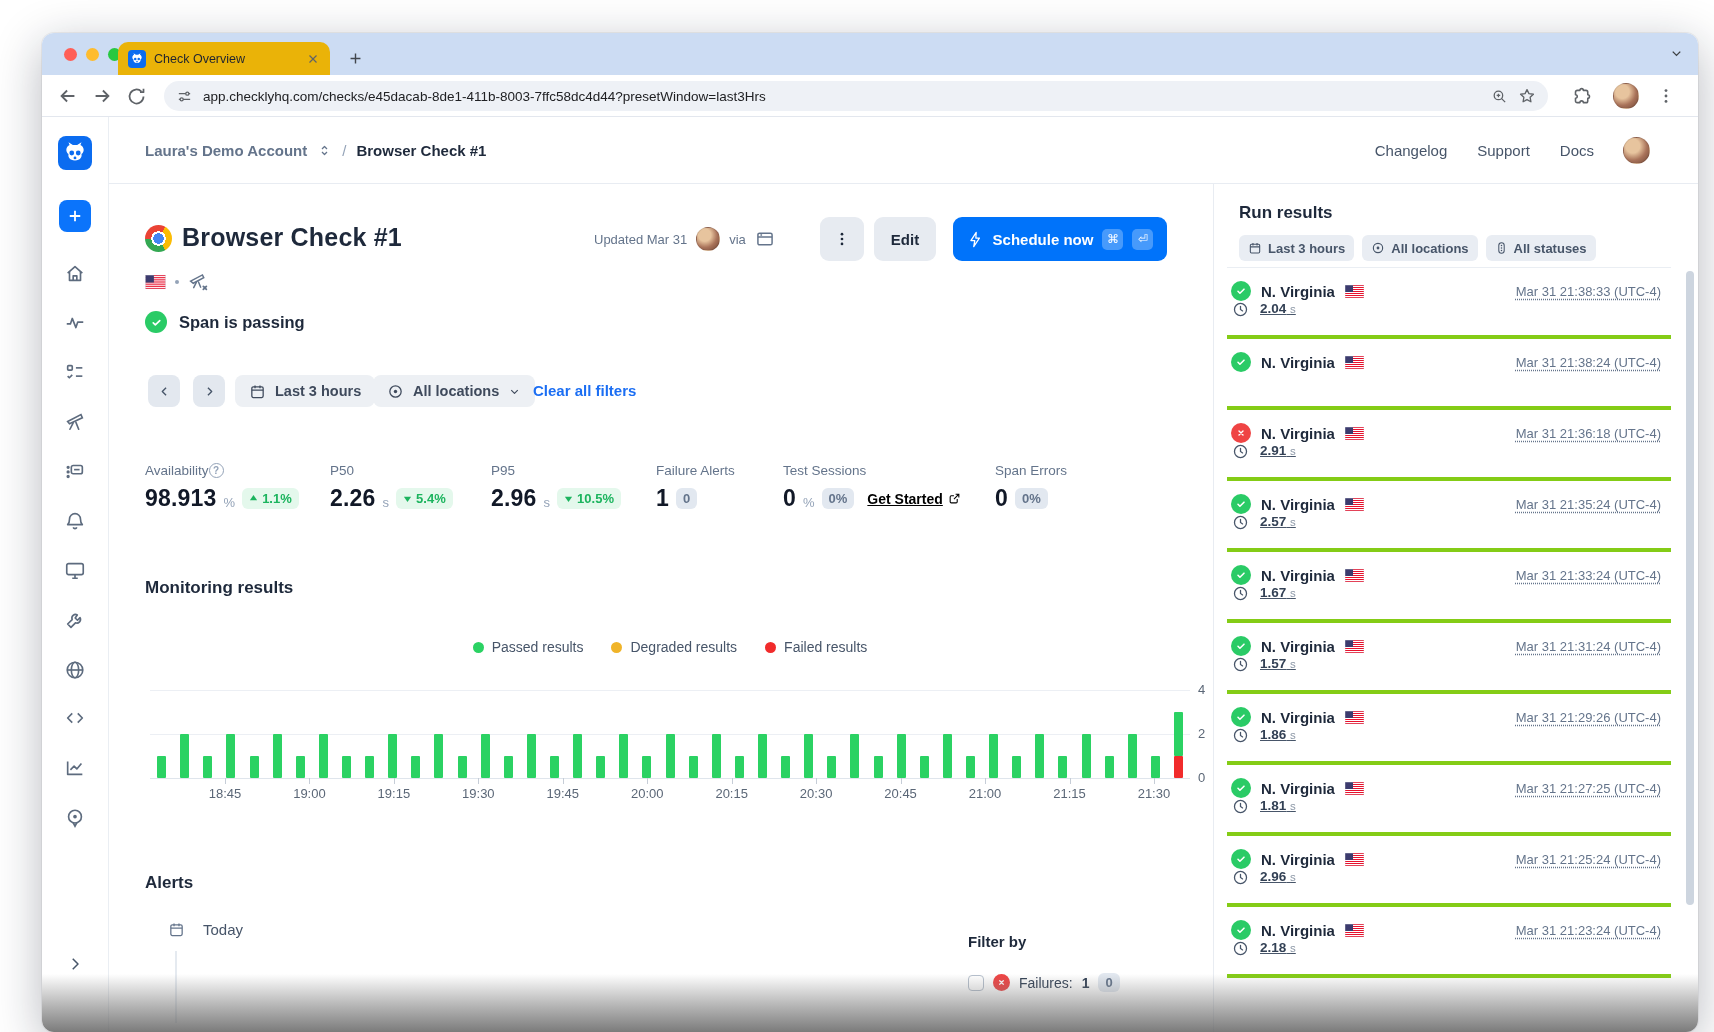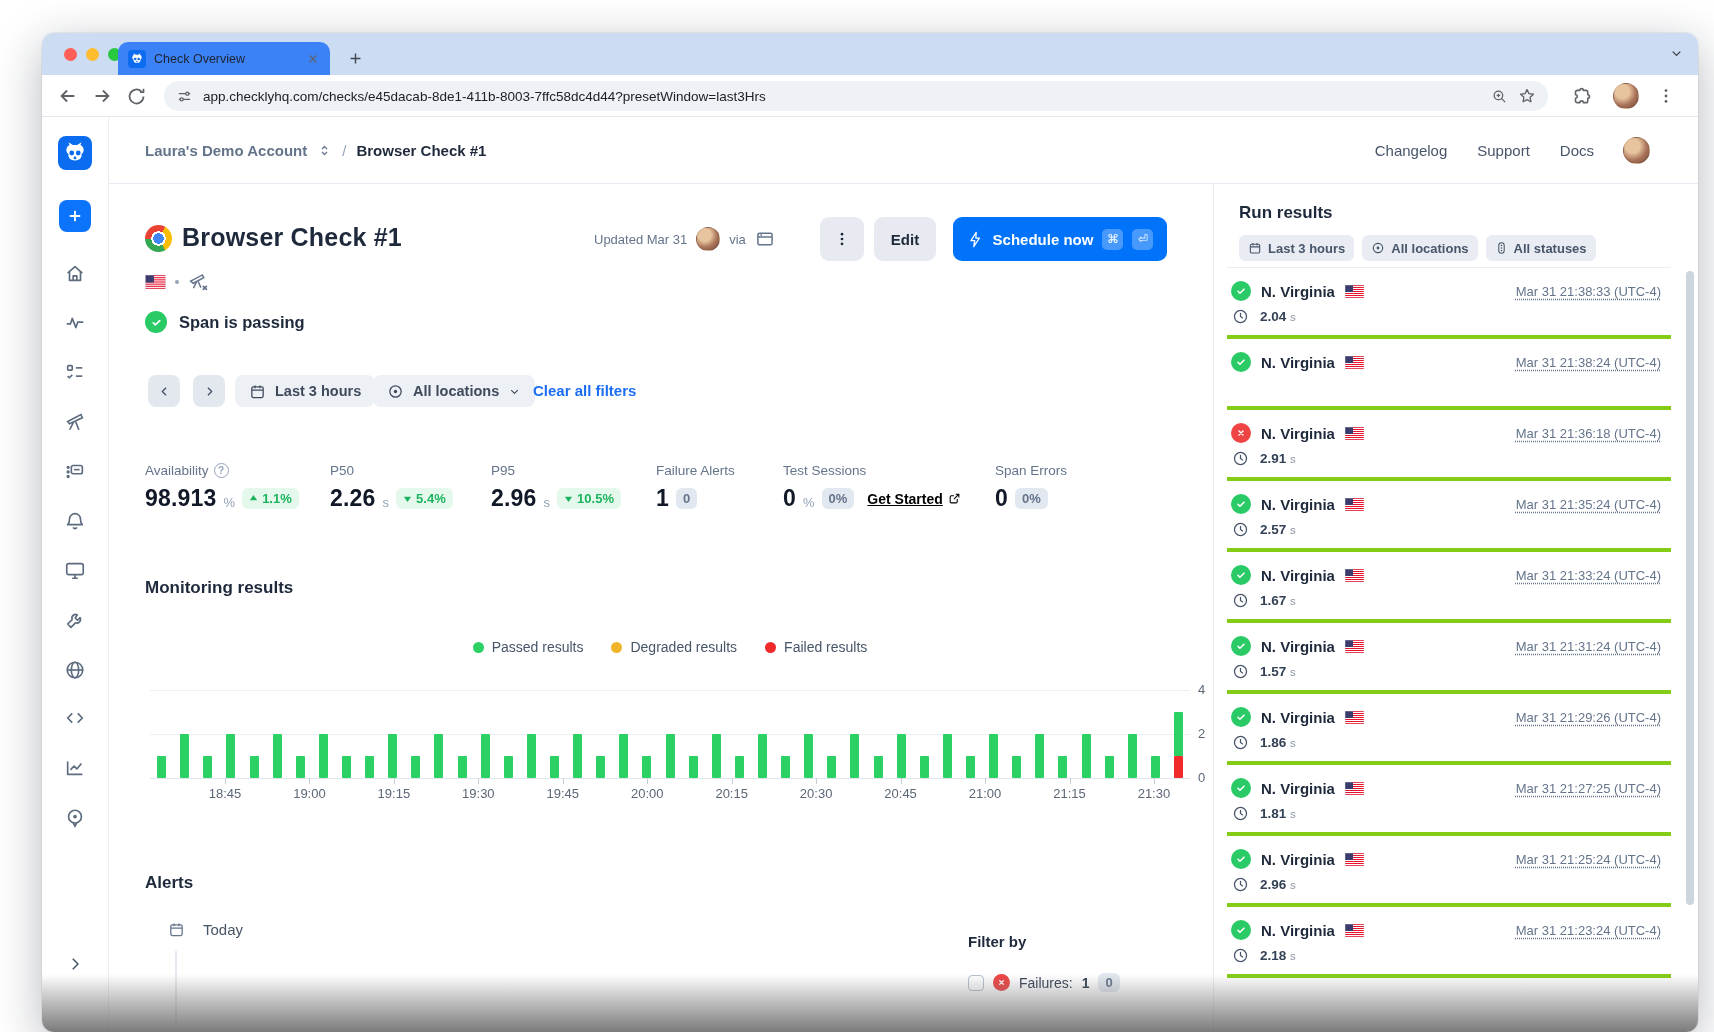--- a/index.html
+++ b/index.html
@@ -5,21 +5,21 @@
   * { box-sizing: border-box; margin: 0; padding: 0; }
   html,body { width:1714px; height:1032px; background:#fff; font-family:"Liberation Sans", sans-serif; overflow:hidden; }
   #window { position:absolute; left:42px; top:33px; width:1656px; height:999px; background:#fff;
             border-radius:12px; overflow:hidden;
             box-shadow:0 12px 48px rgba(15,23,42,.30), 0 0 0 1px rgba(0,0,0,.05); }
 
   
   .tabbar { position:absolute; left:0; top:0; width:100%; height:42px; background:#ccdcf3; }
   .tl { position:absolute; top:15px; width:13px; height:13px; border-radius:50%; }
   .tl.r { left:22px; background:#ff5f57; } .tl.y { left:44px; background:#febc2e; } .tl.g { left:66px; background:#28c840; }
-  .tab { position:absolute; left:76px; top:9px; width:212px; height:33px; background:#3b82f6;
+  .tab { position:absolute; left:76px; top:9px; width:212px; height:33px; background:#eab308;
          border-radius:10px 10px 0 0; display:flex; align-items:center; padding:0 10px; gap:8px; }
   .tab-title { font-size:12.5px; color:#1f2430; flex:1; white-space:nowrap; overflow:hidden; }
   .ico { display:inline-flex; align-items:center; justify-content:center; }
   .favicon { width:18px; height:18px; background:#0b6cf0; border-radius:4px; position:relative; flex:none; }
   .favicon svg { position:absolute; inset:2px; }
   .newtab { position:absolute; left:300px; top:12px; width:26px; height:26px; color:#41464d; }
   .tb-chev { position:absolute; right:14px; top:13px; color:#3c4043; }
 
   .toolbar { position:absolute; left:0; top:42px; width:100%; height:42px; background:#fff; border-bottom:1px solid #e3e7ee; }
   .navbtn { position:absolute; top:9px; width:24px; height:24px; color:#5f6368; }
@@ -71,21 +71,21 @@
   .fail-circle { width:20px; height:20px; border-radius:50%; background:#ef4444; display:flex; align-items:center; justify-content:center; color:#fff; flex:none; }
 
   
   .pagebtn { position:absolute; top:342px; width:32px; height:32px; background:#e3e8ef; border-radius:8px; color:#475569; display:flex; align-items:center; justify-content:center; }
   .chipbtn { position:absolute; top:342px; height:32px; background:#edf0f4; border-radius:8px; display:flex; align-items:center; gap:9px;
              padding:0 14px; font-size:14.5px; font-weight:600; color:#3f4a5c; }
   .clear-link { position:absolute; left:491px; top:349px; font-size:15px; font-weight:700; color:#1b6ef3; text-decoration:none; }
 
   
   .stat { position:absolute; top:430px; }
-  .stat .lbl { font-size:13.5px; color:#64748b; display:flex; align-items:flex-end; gap:5px; margin-bottom:7px; }
+  .stat .lbl { font-size:13.5px; color:#64748b; display:flex; align-items:flex-end; margin-bottom:7px; }
   .stat .val-row { display:flex; align-items:center; gap:7px; }
   .stat .val { font-size:23px; font-weight:700; color:#111827; letter-spacing:.2px; }
   .stat .unit { font-size:13px; color:#94a3b8; align-self:flex-end; padding-bottom:2px; }
   .badge { border-radius:6px; padding:3px 7px; font-size:13px; font-weight:700; display:inline-flex; align-items:center; gap:4px; }
   .badge.green { background:#e4f8ec; color:#1cb45e; }
   .badge.gray { background:#e2e8f0; color:#64748b; font-weight:600; }
   .info-q { width:15px; height:15px; border-radius:50%; border:1.4px solid #94a3b8; color:#94a3b8; font-size:10px; display:inline-flex; align-items:center; justify-content:center; font-weight:700; }
   .getstarted { display:inline-flex; align-items:center; gap:5px; font-size:14px; font-weight:700; color:#000000; text-decoration:underline; margin-left:6px; }
 
   
@@ -113,21 +113,21 @@
   .divider-v { position:absolute; left:1171px; top:151px; bottom:0; width:1px; background:#e8ecf2; }
   .rr-title { left:1197px; top:170px; }
   .rr-chips { position:absolute; left:1197px; top:202px; display:flex; gap:8px; }
   .rr-chip { height:26px; background:#e9edf3; border-radius:6px; display:flex; align-items:center; gap:6px; padding:0 9px;
              font-size:13px; font-weight:600; color:#475569; }
   #run-list { position:absolute; left:1185px; top:234px; width:444px; border-top:1px solid #eaeef3; }
   .run-row { height:71px; border-bottom:4px solid #84cc16; padding:13px 10px 0 4px; }
   .run-l1 { display:flex; align-items:center; gap:10px; }
   .run-loc { font-size:15px; font-weight:700; color:#1e293b; }
   .run-time { margin-left:auto; font-size:13px; color:#64748b; text-decoration:underline dotted; text-underline-offset:3px; cursor:pointer; }
-  .run-l2 { display:flex; align-items:center; gap:11px; margin-top:7px; padding-left:1px; color:#475569; }
+  .run-l2 { display:flex; align-items:flex-start; gap:11px; padding-left:1px; color:#475569;text-decoration:underline; }
   .run-dur { font-size:13.5px; font-weight:600; color:#334155; }
   .run-dur .u { font-size:11.5px; color:#8b97a6; font-weight:400; }
   .run-row .ok-ic, .run-row .fail-ic { display:none; }
   .run-row.passed .ok-ic { display:flex; width:20px; height:20px; }
   .run-row.failed .fail-ic { display:flex; }
   .rr-scrollbar { position:absolute; left:1644px; top:238px; width:8px; height:634px; border-radius:4px; background:#cdd5df; }
 
   .bottom-fade { position:absolute; left:0; right:0; bottom:0; height:58px; z-index:50; pointer-events:none;
                  background:linear-gradient(180deg, rgba(160,160,160,0) 0%, rgba(120,120,120,.55) 55%, rgba(100,100,100,.85) 100%); }
 

